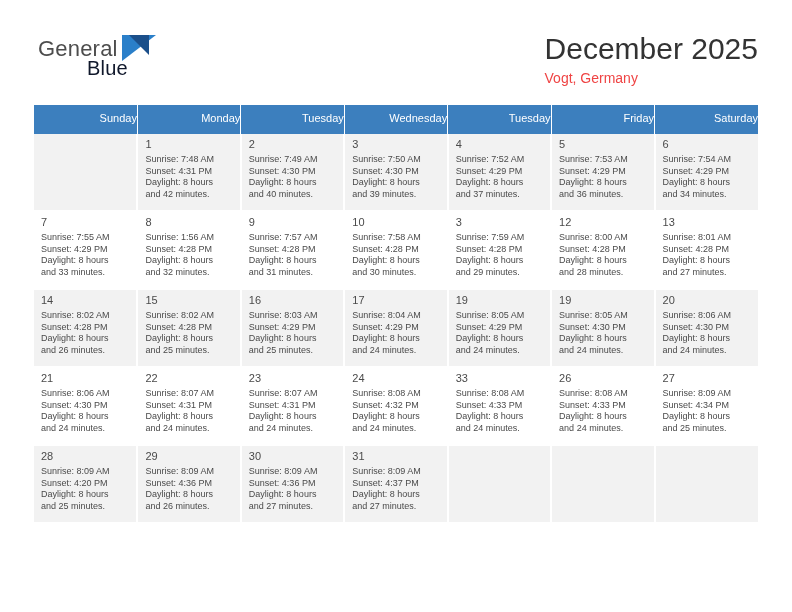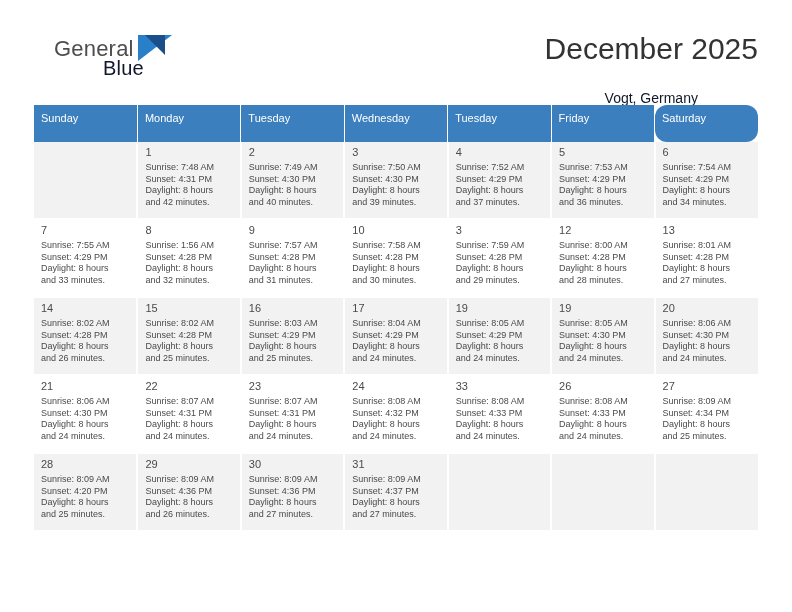--- a/index.html
+++ b/index.html
@@ -23,21 +23,21 @@
   
   .header {
     position: absolute;
     left: 34px;
     top: 30px;
     right: 34px;
     height: 70px;
   }
   .logo {
     position: absolute;
-    left: 16px;
+    left: 0;
     top: 0;
     width: 230px;
     height: 62px;
   }
   .logo-general {
     position: absolute;
     left: 4px;
     top: 6px;
     font-size: 22px;
     color: #4d4d4d;
@@ -73,59 +73,59 @@
     top: 0;
     width: 0;
     height: 0;
     border-right: 20px solid #1b4f8a;
     border-bottom: 20px solid transparent;
   }
   .title-block {
     position: absolute;
     right: 0;
     top: 0;
-    text-align: center;
+    text-align: left;
   }
   .cal-title {
     font-size: 30px;
     color: #333333;
     line-height: 38px;
     font-weight: normal;
     white-space: nowrap;
   }
   .cal-subtitle {
     font-size: 14px;
-    color: #0f172a;
+    color: #ef4444;
     line-height: 20px;
-    margin-top: 20px;
+    margin-top: 0;
     white-space: nowrap;
   }
   
   .calendar {
     position: absolute;
     left: 34px;
     top: 105px;
     width: 724px;
     border-collapse: collapse;
     table-layout: fixed;
   }
   .calendar th {
     background: #3c7fbe;
     color: #ffffff;
     font-size: 11px;
     font-weight: normal;
-    text-align: left;
-    padding: 4px 0 16px 7px;
+    text-align: right;
+    padding: 4px 0 8px 7px;
     height: 17px;
     border: 1px solid #ffffff;
     border-top: none;
     border-bottom: none;
   }
   .calendar th:first-child { border-left: none; }
-  .calendar th:last-child { border-right: none; border-radius: 12px; }
+  .calendar th:last-child { border-right: none; }
   .calendar td {
     vertical-align: top;
     height: 76px;
     padding: 0;
     border-right: 2px solid #ffffff;
     border-bottom: 2px solid #ffffff;
     background: #ffffff;
   }
   .calendar td:last-child { border-right: none; }
   .calendar tr.shaded td { background: #f2f2f2; }

